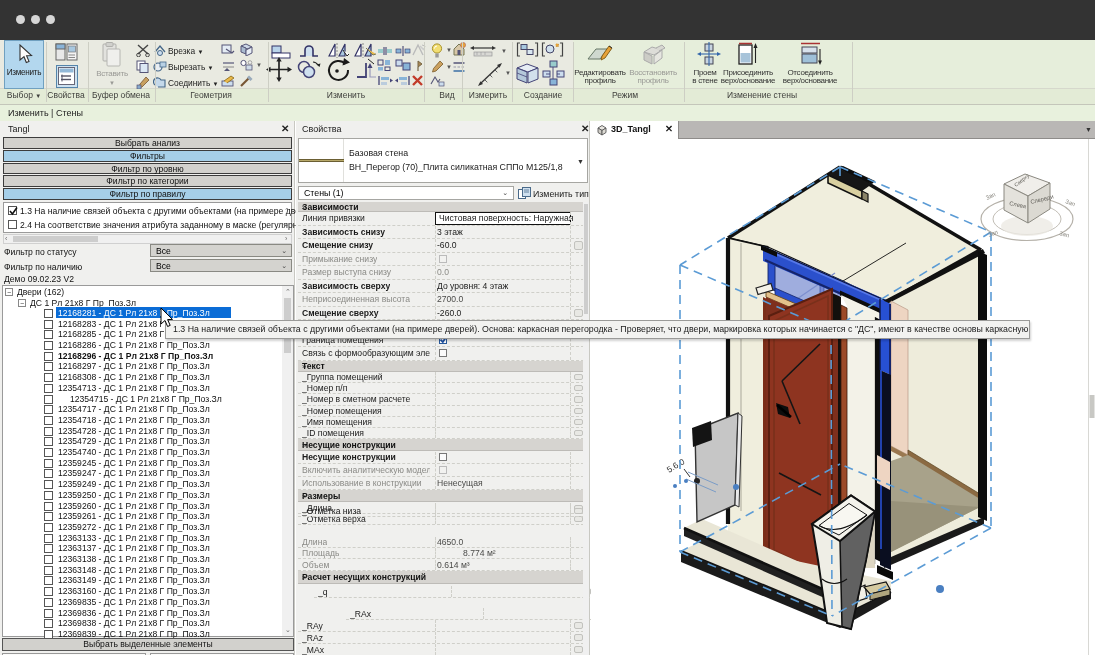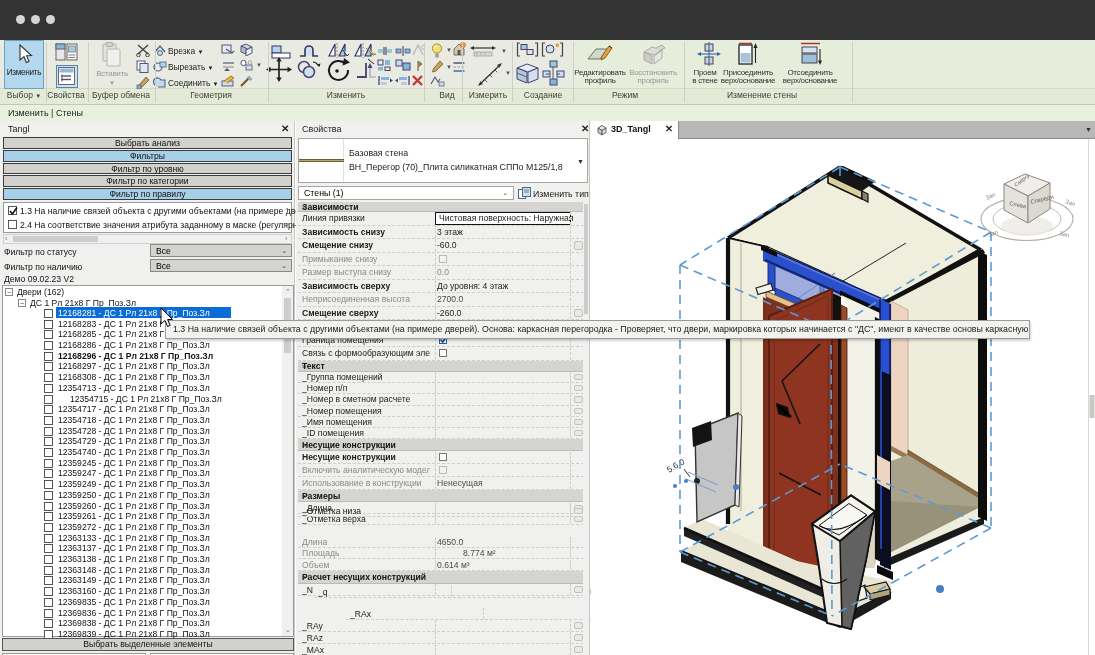--- a/index.html
+++ b/index.html
@@ -661,26 +661,20 @@
 <div class="prow" style="top:427.0999999999999px;height:11.4px;">
         <div class="vline"></div>
         <div class="lab pgray" style="">Площадь</div>
         <div class="val" style="color:#4a4a48;padding-left:26px;">8.774 м²</div>
         <div class="vline2"></div>
       </div>
 <div class="prow" style="top:438.4999999999999px;height:11.4px;">
         <div class="vline"></div>
         <div class="lab pgray" style="">Объем</div>
         <div class="val" style="color:#4a4a48;">0.614 м³</div>
-        <div class="vline2"></div>
-      </div>
-<div class="prow" style="top:463.0px;height:12px;">
-        <div class="vline"></div>
-        <div class="lab" style="">_N</div>
-        <div class="minib"></div>
         <div class="vline2"></div>
       </div>
 <div class="prow" style="top:465px;height:12px;margin-left:16px;">
         <div class="vline"></div>
         <div class="lab" style="">_q</div>
         <div class="minib"></div>
         <div class="vline2"></div>
       </div>
 <div class="prow" style="top:487.0px;height:12px;margin-left:48px;">
         <div class="vline"></div>

